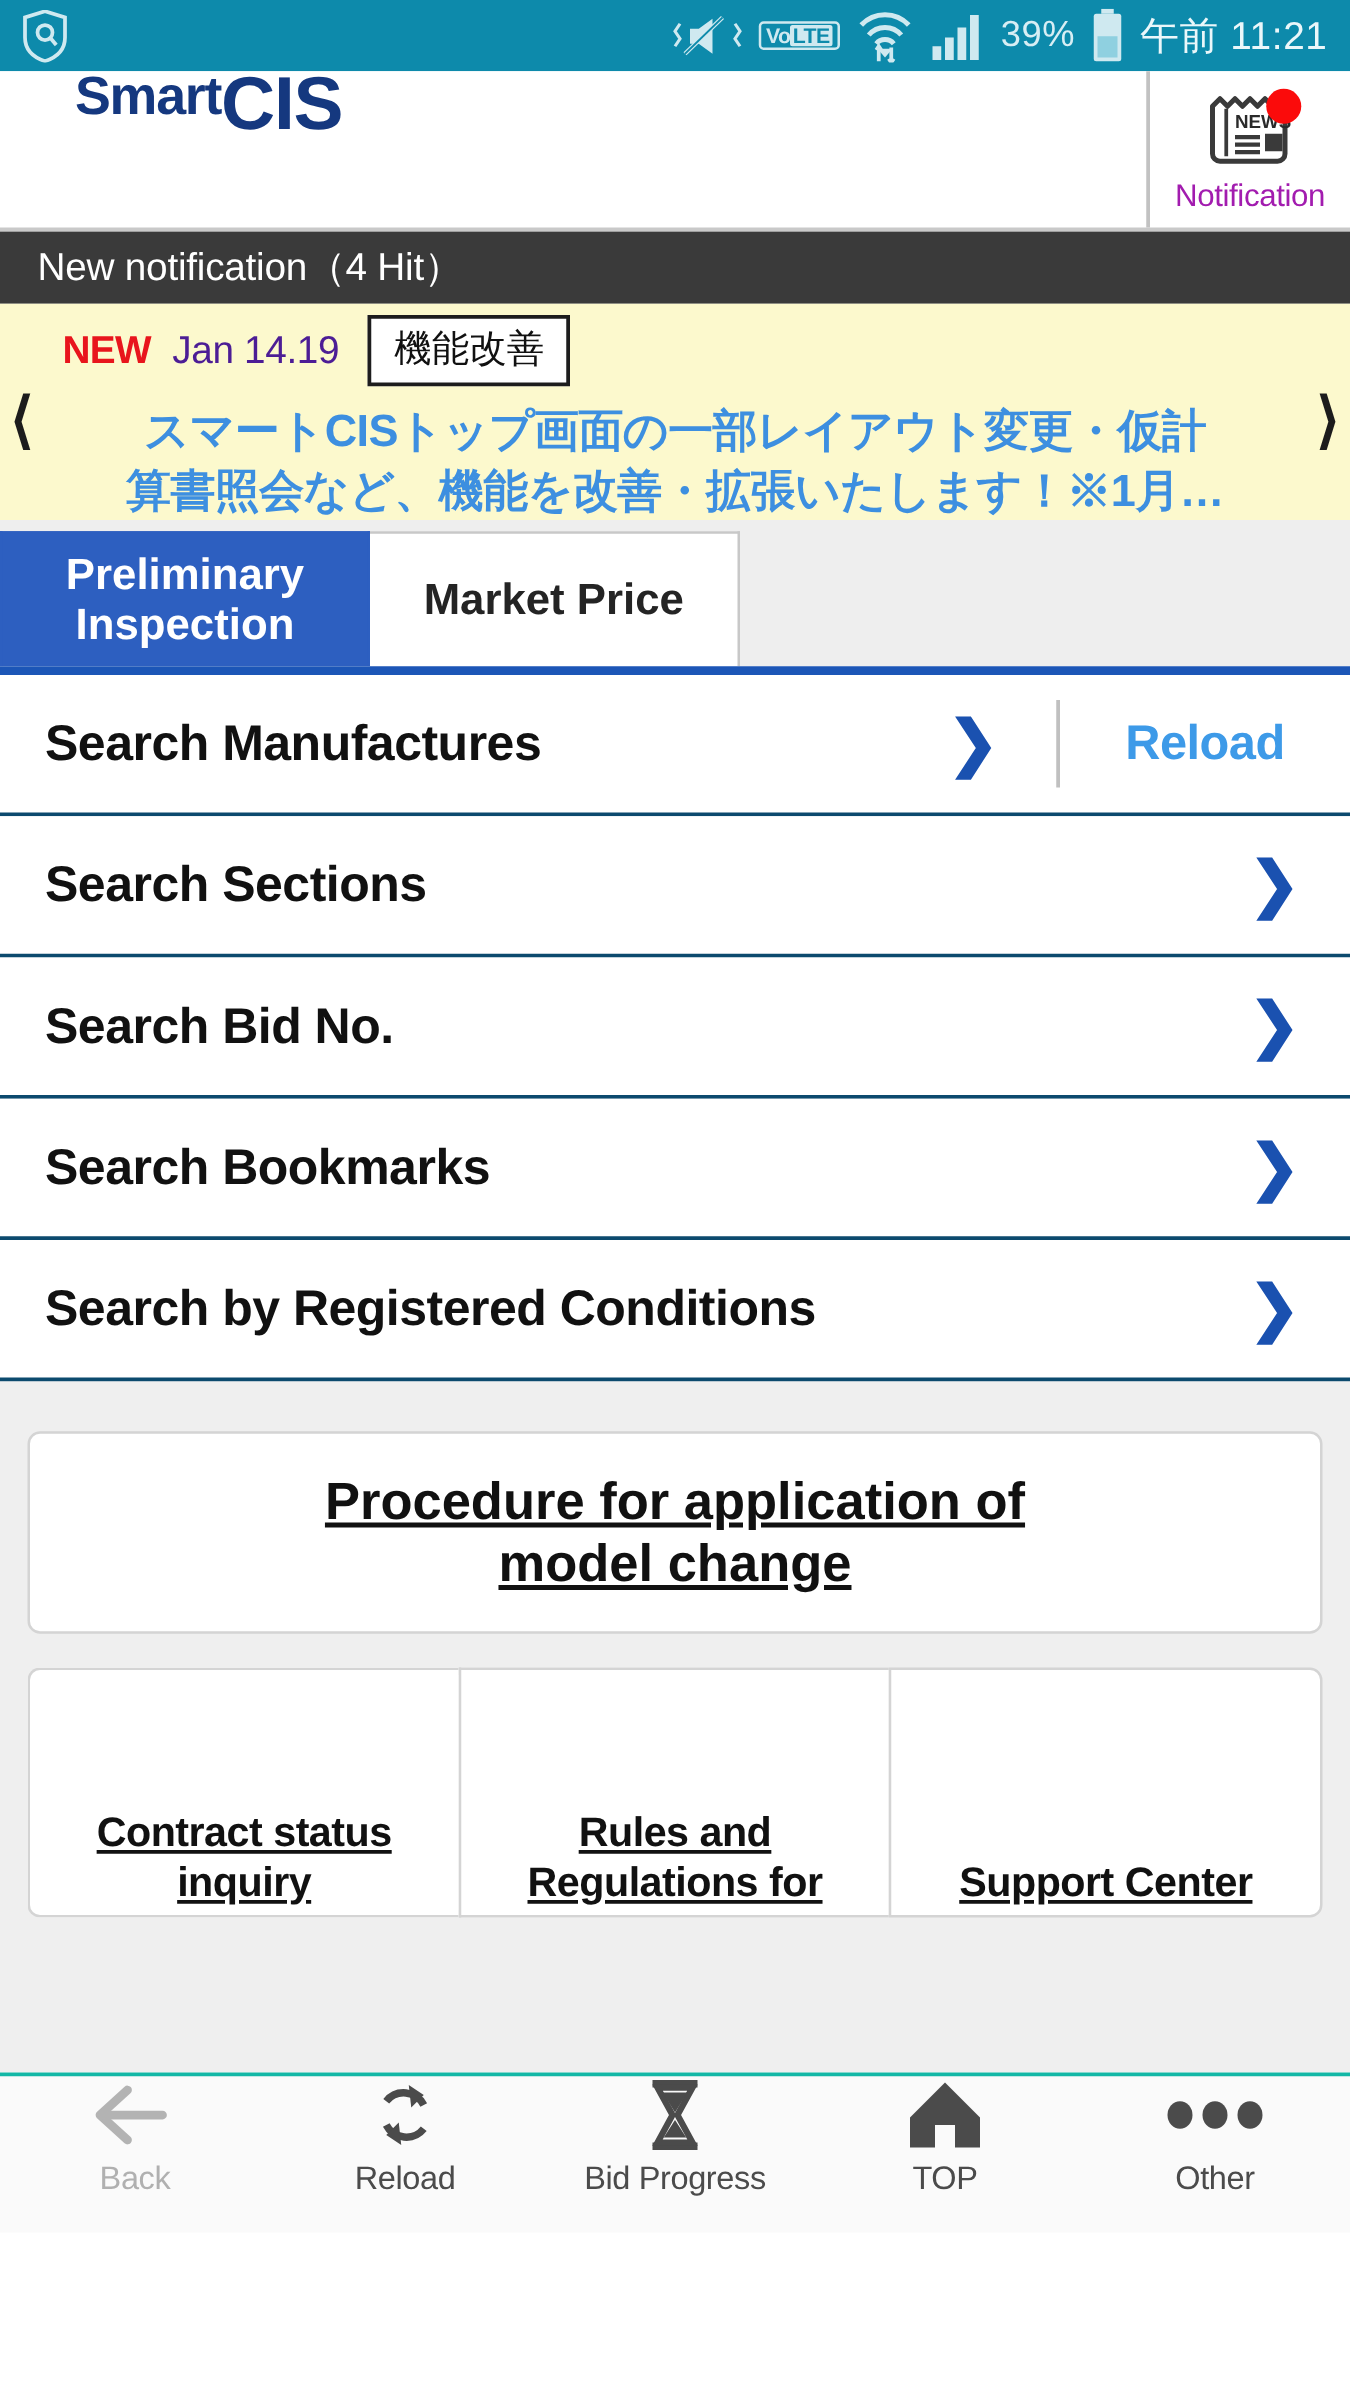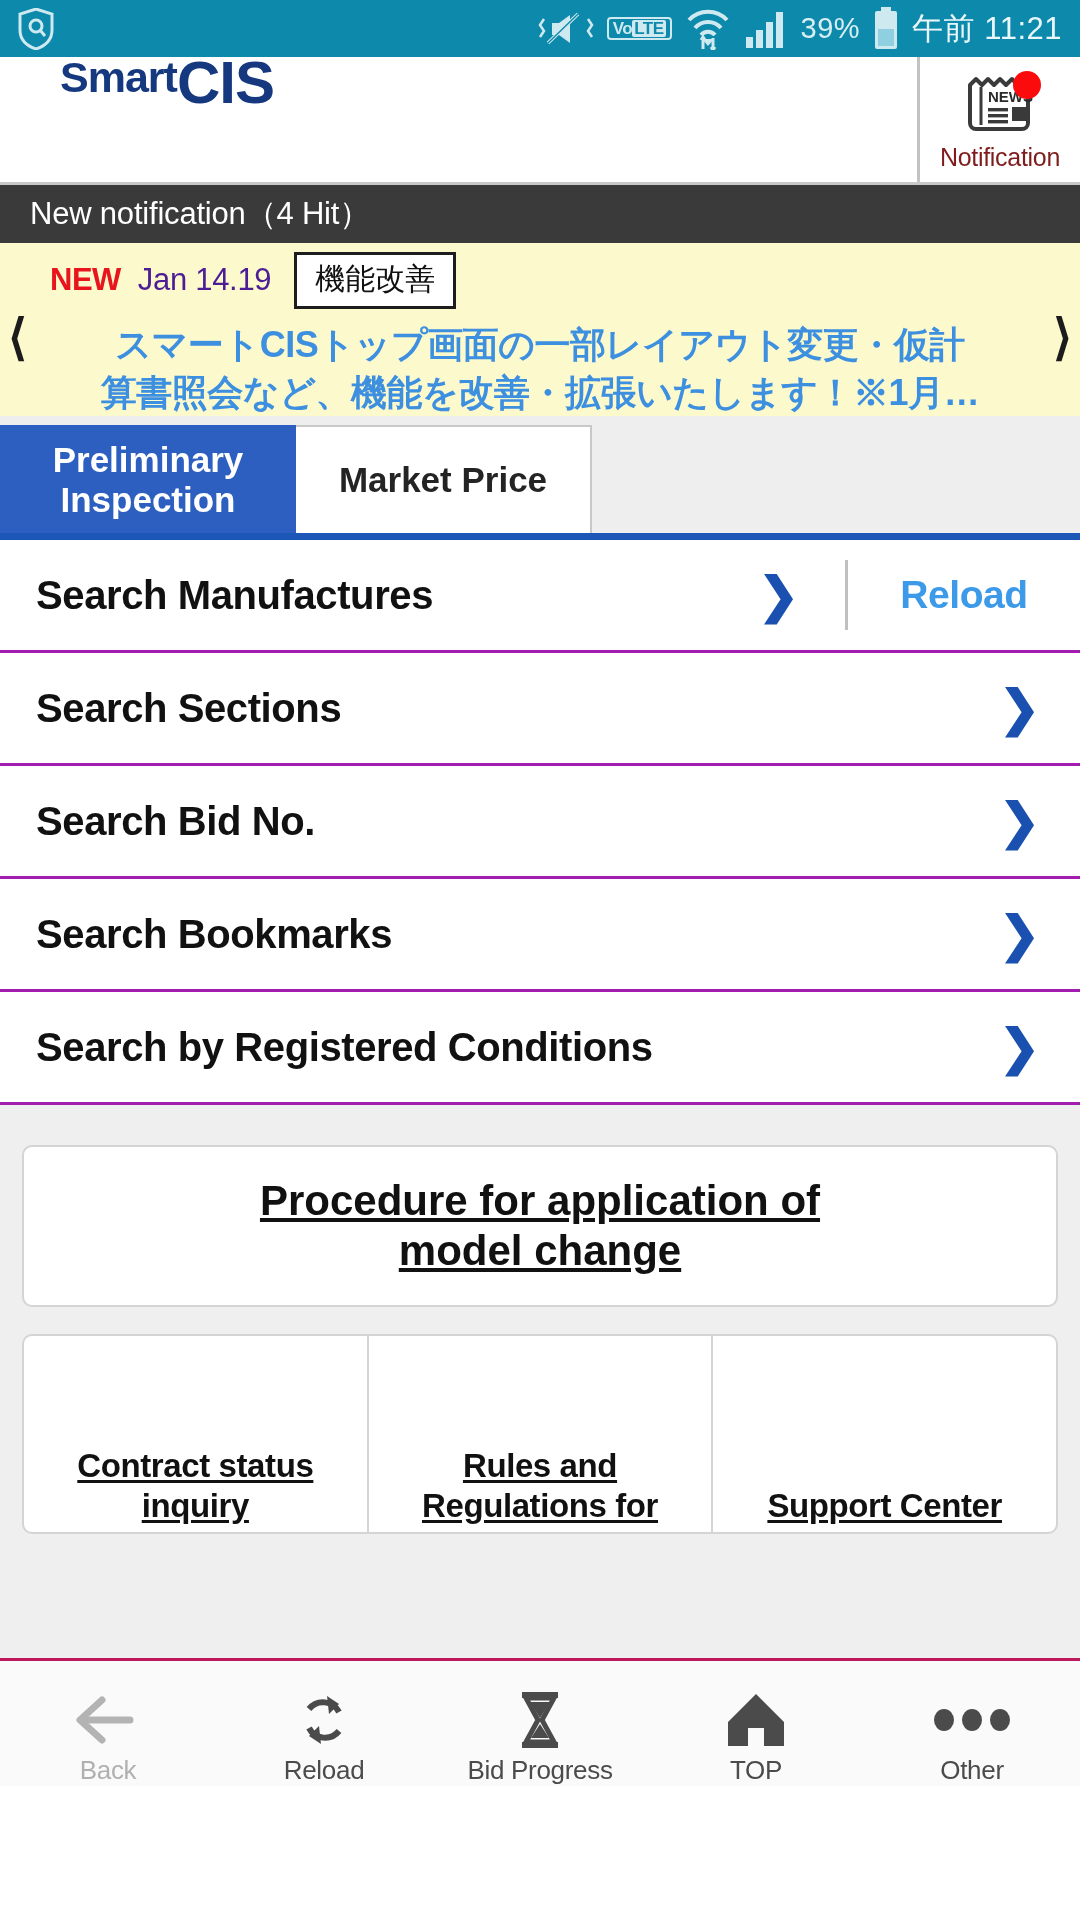--- a/index.html
+++ b/index.html
@@ -47,21 +47,21 @@
   .notif-btn {
     margin-left:auto; width:163px; border-left:3px solid #c2c2c2;
     display:flex; flex-direction:column; align-items:center; justify-content:center;
     padding-top:6px;
   }
   .news-ic { position:relative; width:76px; height:62px; }
   .news-dot {
     position:absolute; right:-3px; top:-2px; width:28px; height:28px;
     border-radius:50%; background:#fb0b0b;
   }
-  .notif-label { font-size:25px; color:#7f1d1d; margin-top:8px; letter-spacing:-.3px; }
+  .notif-label { font-size:25px; color:#a21caf; margin-top:8px; letter-spacing:-.3px; }
 
   
   .notifbar {
     flex:0 0 58px; background:#3a3a3a; color:#fff;
     display:flex; align-items:center; padding-left:30px;
     font-size:31px; letter-spacing:-.2px;
   }
 
   
   .banner {
@@ -94,21 +94,21 @@
   }
   .tab.t1 { width:296px; background:#2d5fc0; color:#fff; border-color:#2d5fc0; }
   .tab.t2 { width:296px; border-left:none; }
   .tab.t3 { width:296px; border-left:none; }
   .tabfill { flex:1; }
 
   
   .listzone { background:#ffffff; border-top:7px solid #1c56b7; }
   .row {
     height:113px; display:flex; align-items:center;
-    border-bottom:3px solid #a21caf; background:#fff; position:relative;
+    border-bottom:3px solid #0c4a6e; background:#fff; position:relative;
   }
   .row-label {
     font-size:40px; font-weight:bold; color:#111; padding-left:36px; letter-spacing:-.4px;
   }
   .chev {
     margin-left:auto; color:#1a51b0; font-size:49px; font-weight:bold;
     line-height:1; padding-right:40px;
   }
   .row.has-hist .chev { padding-right:0; margin-right:46px; }
   .hist-div { width:3px; height:70px; background:#c0c0c0; }
@@ -137,22 +137,22 @@
   .card-sm:nth-child(2) { border-right:none; }
   .card-sm:nth-child(3) { border-radius:0 10px 10px 0; }
   .card-sm-txt {
     font-size:33px; font-weight:bold; color:#111; text-align:center;
     line-height:1.22; text-decoration:underline; text-underline-offset:3px;
     letter-spacing:-.4px;
   }
 
   
   .bottomnav {
-    flex:0 0 128px; background:#fafafa; border-top:3px solid #be185d;
-    display:flex; align-items:flex-end;
+    flex:0 0 128px; background:#fafafa; border-top:3px solid #14b8a6;
+    display:flex; align-items:flex-start;
   }
   .nav-item {
     flex:1; display:flex; flex-direction:column; align-items:center; justify-content:center;
     gap:4px;
   }
   .nav-ic { height:62px; display:flex; align-items:center; justify-content:center; }
   .nav-label { font-size:26px; color:#4b4b4b; letter-spacing:-.3px; }
   .nav-item.disabled .nav-label { color:#b0b0b0; }
 </style>
 </head>

